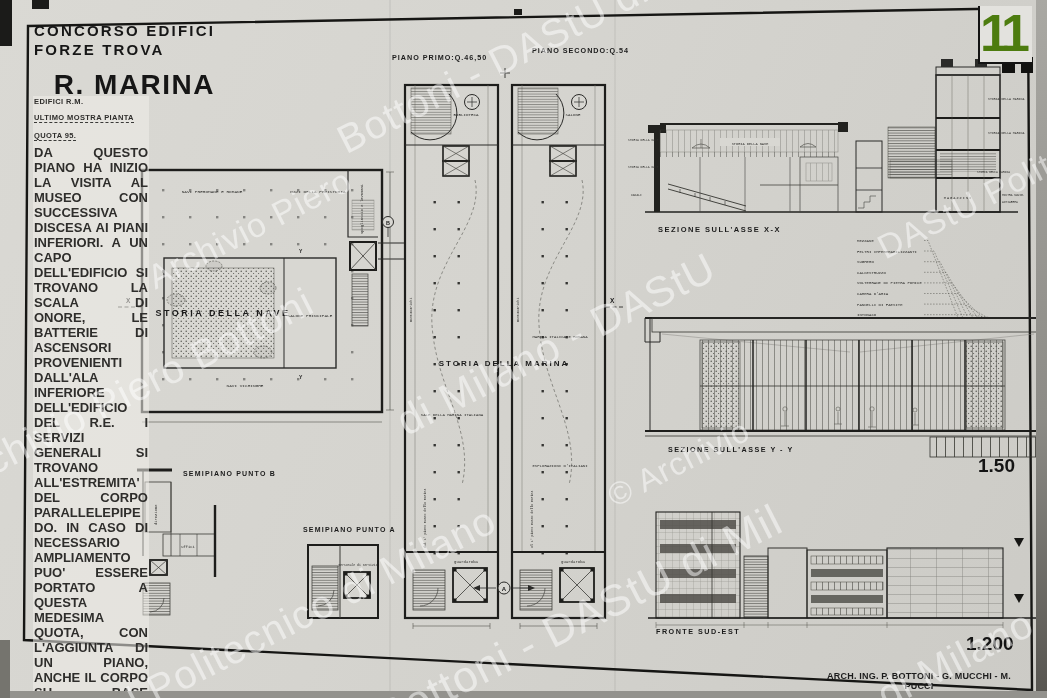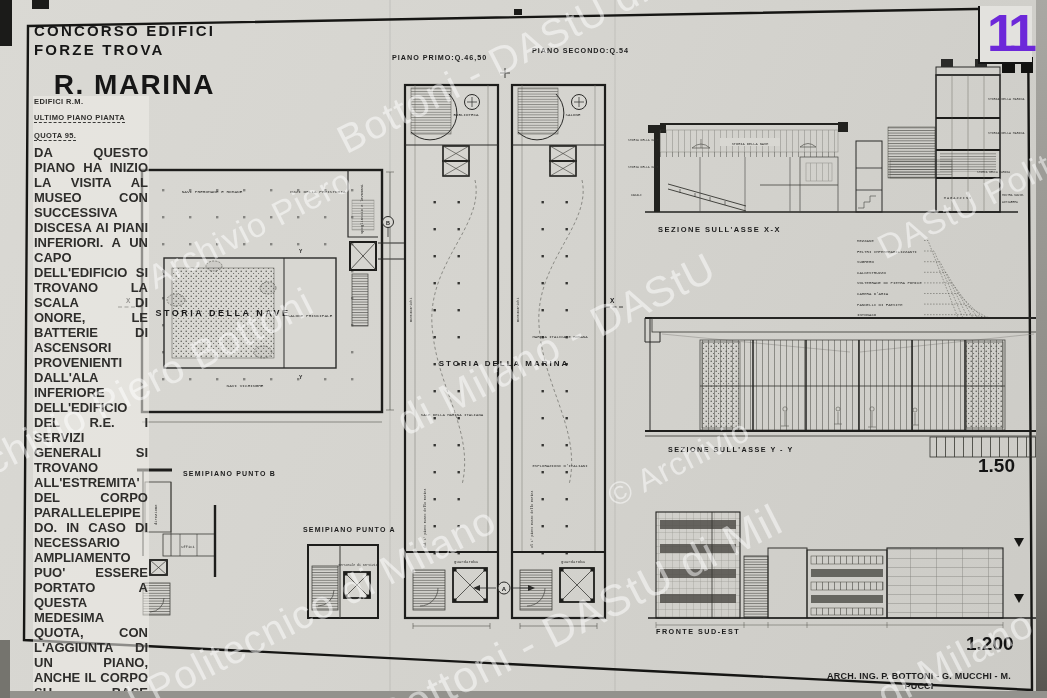--- a/index.html
+++ b/index.html
@@ -14,22 +14,22 @@
   #titleblock .tl{font-weight:800;font-size:15px;letter-spacing:2.2px;line-height:1.25;}
   #titleblock .big{font-weight:700;font-size:28px;letter-spacing:1.5px;margin-top:9px;text-align:right;}
   #notes{left:33px;top:96px;width:114px;background:rgba(240,239,234,.55);
          font-family:Liberation Sans, sans-serif;color:#2e2d2b;padding:1px 1px 4px 1px;}
   #notes .nh{font-size:7.5px;font-weight:700;letter-spacing:.4px;}
   #notes .nh.u{border-bottom:1px dashed #3a3a38;display:inline-block;}
   #notes .nbody{margin-top:3px;font-size:13px;line-height:15px;font-weight:700;
                 text-align:justify;overflow-wrap:break-word;}
   #plate11{left:978px;top:6px;width:52px;height:56px;background:#e3e2de;
            border-left:2.5px solid #131313;border-bottom:2.5px solid #131313;
-           color:#6d28d9;font-weight:900;font-size:52px;line-height:54px;
-           text-align:right;letter-spacing:-5px;}
+           color:#4d7c0f;font-weight:900;font-size:52px;line-height:54px;
+           text-align:left;letter-spacing:-5px;}
   #credit{left:812px;top:671px;width:214px;text-align:center;
           font-weight:700;font-size:9px;letter-spacing:.2px;color:#1c1c1c;}
   
   svg text{font-family:"Liberation Mono",monospace;fill:#2c2c2a;}
   svg text.cap{font-family:"Liberation Sans",sans-serif;font-weight:bold;fill:#1b1b1b;}
   svg text.sc{font-family:"Liberation Sans",sans-serif;font-weight:bold;fill:#141414;}
   
   .wm{position:absolute;color:rgba(255,255,255,.5);font-weight:500;letter-spacing:1px;
       transform:rotate(-27deg);transform-origin:0 50%;white-space:nowrap;z-index:50;}
   
@@ -370,21 +370,21 @@
   </svg>
 
   <div id="titleblock" class="abs">
     <div class="tl">CONCORSO EDIFICI</div>
     <div class="tl">FORZE TROVA</div>
     <div class="big">R. MARINA</div>
   </div>
 
   <div id="notes" class="abs">
     <div class="nh">EDIFICI R.M.</div>
-    <div class="nh u">ULTIMO PIANO PIANTA</div>
+    <div class="nh u">ULTIMO MOSTRA PIANTA</div>
     <div class="nh u">QUOTA 95.</div>
     <div class="nbody">DA QUESTO PIANO HA INIZIO LA VISITA AL MUSEO CON SUCCESSIVA DISCESA AI PIANI INFERIORI. A UN CAPO DELL'EDIFICIO SI TROVANO LA SCALA DI ONORE, LE BATTERIE DI ASCENSORI PROVENIENTI DALL'ALA INFERIORE DELL'EDIFICIO DEL R.E. I SERVIZI GENERALI SI TROVANO ALL'ESTREMITA' DEL CORPO PARALLELEPIPEDO. IN CASO DI NECESSARIO AMPLIAMENTO PUO' ESSERE PORTATO A QUESTA MEDESIMA QUOTA, CON L'AGGIUNTA DI UN PIANO, ANCHE IL CORPO SU BASE QUADRATA DELL'EDIFICIO DELLA R.M. CHE SI TROVA AD AVERE SOLO PIANTERRENO RIALZATO E PRIMO PIANO. SCENDENDO AL PRIMO PIANO/QUOTA 46,50 SI RIPERCORRE TUTTO IL CORPO PARALLELEPIPEDO SEMPLICE PER POI PASSARE ATTRAVERSO IL PASSAGGIO VETRATO AL CORPO A BASE QUADRATA. IN QUESTO CORPO SI TROVANO UN GRUPPO DI SEZIONI FACENTI PARTE DELLA STORIA DELLA NAVE. LE SEZIONI ELENCATE SONO DISPOSTE ATTORNO AD UN CORTILE, SU CUI PROSPETTANO CON GRANDI VETRATE, RIPARATE TORNO TORNO DA UNA PENSILINA A FORTE AGGETTO. QUESTA PENSILINA DETERMINA UNA GALLERIA ATTORNO AL CORTILE DESTINATA A MOSTRA DI OGGETTI SPECIALI DI QUESTE SEZIONI. IL CORTILE, LA CUI SUPERFICIE IN VETROCEMENTO E' DESTINATA AD ILLUMINARE IL GRANDE SALONE ESISTENTE AL PIANO INFERIORE, SARA' COPERTO DA UN SOTTILE VELO D'ACQUA SIA PER AMBIENTARE ALCUNI PARTICOLARI OGGETTI NAUTICI CHE PER PROTEGGERE DALL'ECCESSIVO RISCALDAMENTO IL PIANO DI VETROCEMENTO.</div>
   </div>
 
   <div id="plate11" class="abs">11</div>
 
   <div id="credit" class="abs">ARCH. ING. P. BOTTONI - G. MUCCHI - M. PUCCI</div>
 
   <div class="abs art-dark" style="left:0;top:0;width:12px;height:46px"></div>
   <div class="abs art-dark" style="left:32px;top:0;width:17px;height:9px"></div>

